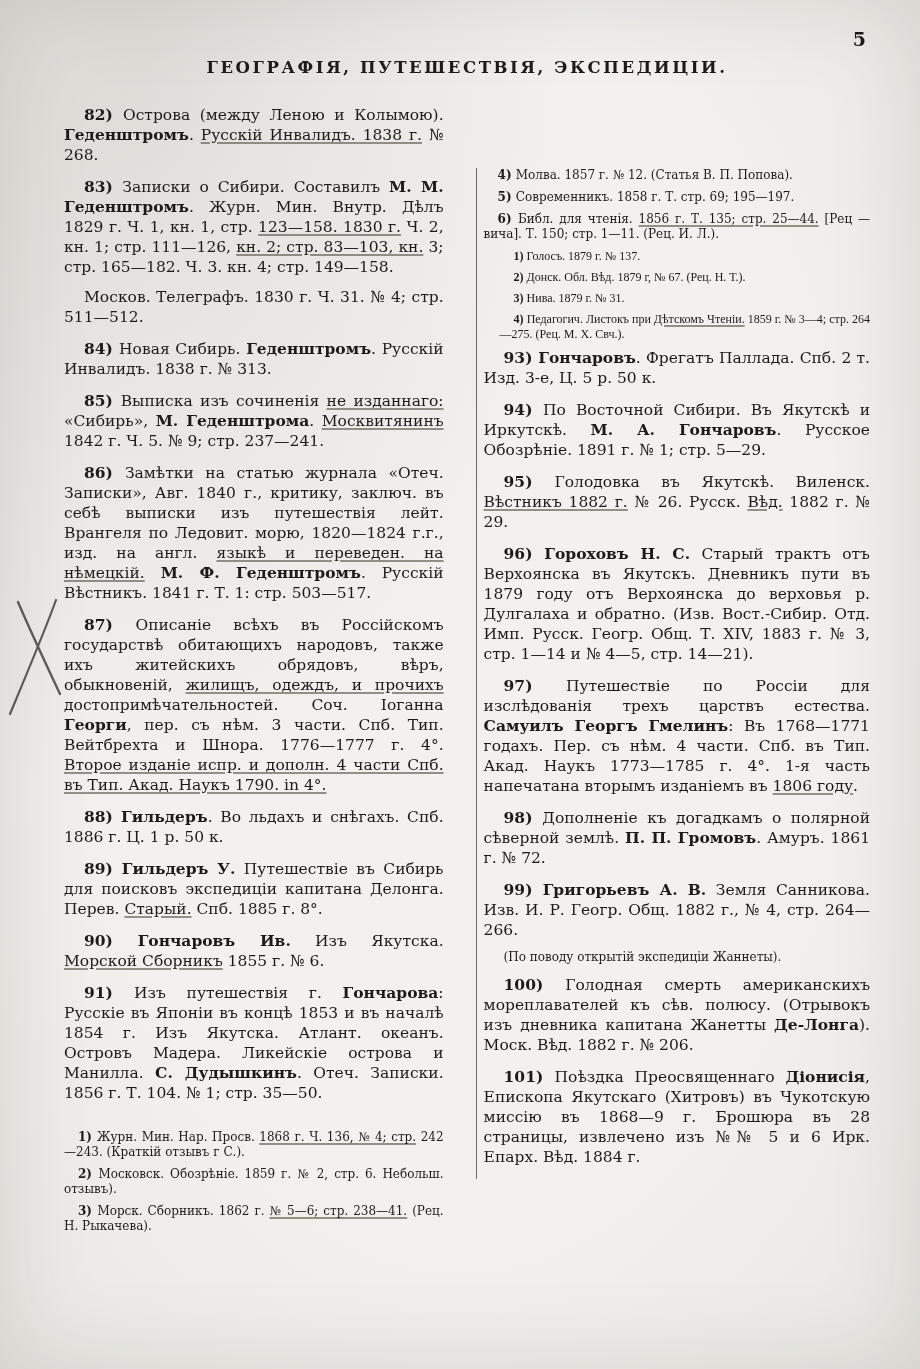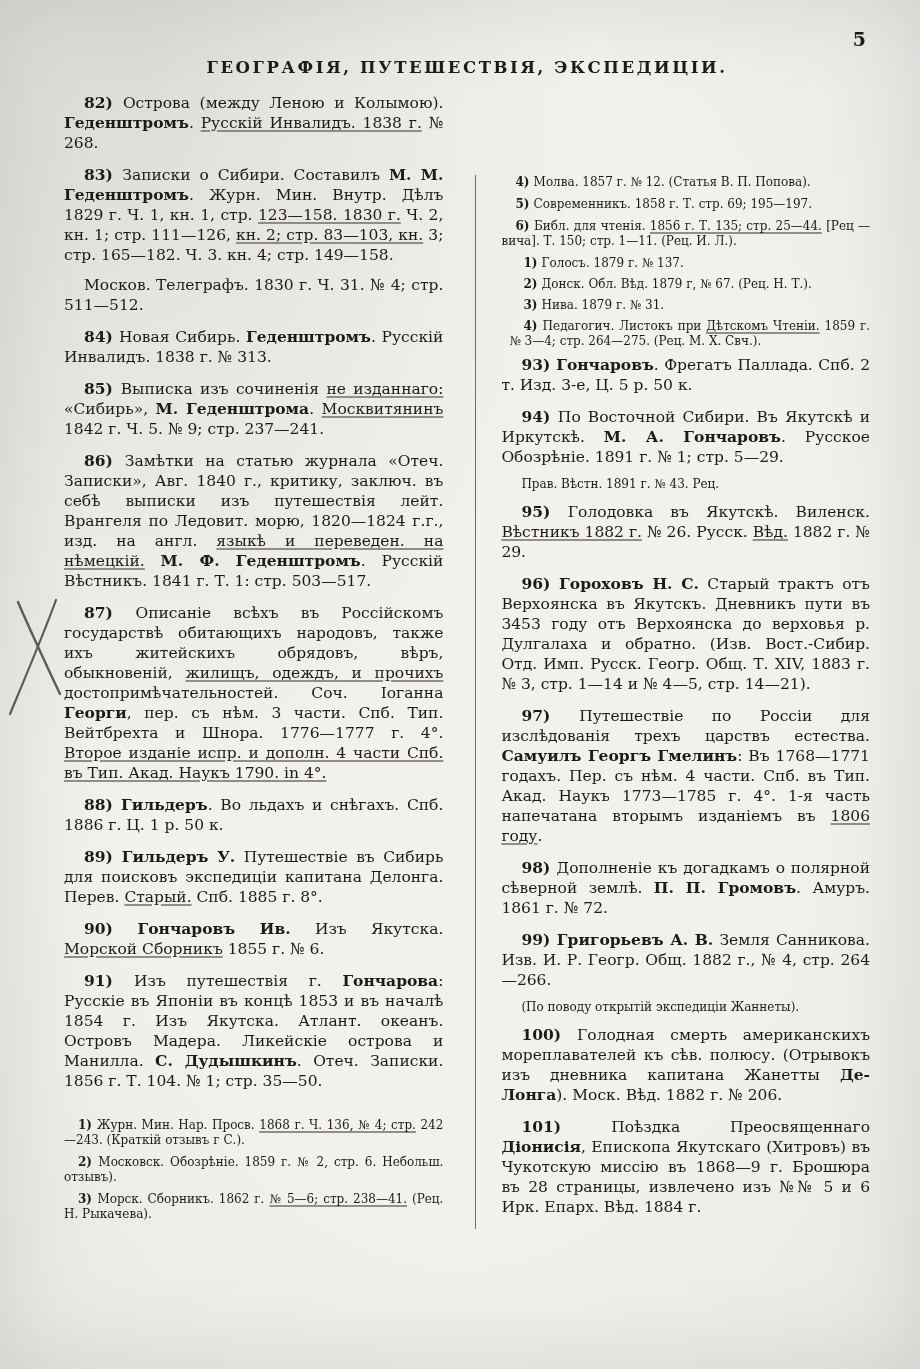--- a/index.html
+++ b/index.html
@@ -18,42 +18,42 @@
     background:
       radial-gradient(ellipse at 15% 5%, rgba(120,112,98,.14), rgba(0,0,0,0) 40%),
       radial-gradient(ellipse at 50% 45%, #f2f1ee 55%, #e8e7e2 100%);
     box-shadow: inset 0 0 90px rgba(90,84,72,.16);
   }
   .page-number{
     position:absolute;top:28px;right:54px;
     font-weight:bold;font-size:19px;
   }
   .title{
-    margin:28px 10px 16px;
+    margin:28px 10px 28px;
     text-align:center;
     font-size:16.5px;
     font-weight:bold;
     letter-spacing:2.6px;
     white-space:nowrap;
   }
-  .columns{display:flex;align-items:flex-end;gap:17px;}
+  .columns{display:flex;align-items:center;gap:17px;}
   .col{width:50%;box-sizing:border-box;}
   .col-left{padding-right:15px;}
-  .col-right{border-left:1px solid #6e6b64;padding-left:25px;}
+  .col-right{border-left:1px solid #6e6b64;padding-left:7px;}
   p{
     margin:0 0 12px;
     text-align:justify;
     text-indent:20px;
     font-size:15.5px;
     line-height:20px;
   }
   p.cont{margin-top:-2px;}
   p.note{font-size:12px;line-height:15px;margin:-2px 0 10px;}
   p.footnote,p.subnote{font-size:12px;line-height:15px;margin:0 0 7px;text-indent:14px;}
-  p.subnote{margin-left:8px;margin-bottom:6px;}
+  p.subnote{margin-left:16px;margin-bottom:6px;font-family:Liberation Serif, serif;}
   p.entry + p.footnote{margin-top:27px;}
   p.entry + p.subnote{margin-top:8px;}
   .num{font-weight:bold;}
   .b{font-weight:bold;}
   .u{
     text-decoration:underline;
     text-decoration-color:rgba(95,90,78,.65);
     text-decoration-thickness:1.5px;
     text-underline-offset:2px;
   }
@@ -91,23 +91,22 @@
     <div class="col col-right">
         <p class="footnote"><span class="num">4) </span><span>Молва. 1857 г. № 12. (Статья В. П. Попова).</span></p>
         <p class="footnote"><span class="num">5) </span><span>Современникъ. 1858 г. Т. стр. 69; 195—197.</span></p>
         <p class="footnote"><span class="num">6) </span><span>Библ. для чтенія. </span><span class="u">1856 г. Т. 135; стр. 25—44.</span><span> [Рец —вича]. Т. 150; стр. 1—11. (Рец. И. Л.).</span></p>
         <p class="subnote"><span class="num">1) </span><span>Голосъ. 1879 г. № 137.</span></p>
         <p class="subnote"><span class="num">2) </span><span>Донск. Обл. Вѣд. 1879 г, № 67. (Рец. Н. Т.).</span></p>
         <p class="subnote"><span class="num">3) </span><span>Нива. 1879 г. № 31.</span></p>
         <p class="subnote"><span class="num">4) </span><span>Педагогич. Листокъ при </span><span class="u">Дѣтскомъ Чтеніи.</span><span> 1859 г. № 3—4; стр. 264—275. (Рец. М. Х. Свч.).</span></p>
         <p class="entry"><span class="num">93) </span><span class="b">Гончаровъ</span><span>. Фрегатъ Паллада. Спб. 2 т. Изд. 3-е, Ц. 5 р. 50 к.</span></p>
         <p class="entry"><span class="num">94) </span><span>По Восточной Сибири. Въ Якутскѣ и Иркутскѣ. </span><span class="b">М. А. Гончаровъ</span><span>. Русское Обозрѣніе. 1891 г. № 1; стр. 5—29.</span></p>
-        <p class="note"><span>Прав. Вѣстн. 1891 г. № 43. Рец.</span></p>
         <p class="entry"><span class="num">95) </span><span>Голодовка въ Якутскѣ. Виленск. </span><span class="u">Вѣстникъ 1882 г.</span><span> № 26. Русск. </span><span class="u">Вѣд.</span><span> 1882 г. № 29.</span></p>
-        <p class="entry"><span class="num">96) </span><span class="b">Гороховъ Н. С.</span><span> Старый трактъ отъ Верхоянска въ Якутскъ. Дневникъ пути въ 3453 году отъ Верхоянска до верховья р. Дулгалаха и обратно. (Изв. Вост.-Сибир. Отд. Имп. Русск. Геогр. Общ. Т. XIV, 1883 г. № 3, стр. 1—14 и № 4—5, стр. 14—21).</span></p>
+        <p class="entry"><span class="num">96) </span><span class="b">Гороховъ Н. С.</span><span> Старый трактъ отъ Верхоянска въ Якутскъ. Дневникъ пути въ 1879 году отъ Верхоянска до верховья р. Дулгалаха и обратно. (Изв. Вост.-Сибир. Отд. Имп. Русск. Геогр. Общ. Т. XIV, 1883 г. № 3, стр. 1—14 и № 4—5, стр. 14—21).</span></p>
         <p class="entry"><span class="num">97) </span><span>Путешествіе по Россіи для изслѣдованія трехъ царствъ естества. </span><span class="b">Самуилъ Георгъ Гмелинъ</span><span>: Въ 1768—1771 годахъ. Пер. съ нѣм. 4 части. Спб. въ Тип. Акад. Наукъ 1773—1785 г. 4°. 1-я часть напечатана вторымъ изданіемъ въ </span><span class="u">1806 году</span><span>.</span></p>
         <p class="entry"><span class="num">98) </span><span>Дополненіе къ догадкамъ о полярной сѣверной землѣ. </span><span class="b">П. П. Громовъ</span><span>. Амуръ. 1861 г. № 72.</span></p>
         <p class="entry"><span class="num">99) </span><span class="b">Григорьевъ А. В.</span><span> Земля Санникова. Изв. И. Р. Геогр. Общ. 1882 г., № 4, стр. 264—266.</span></p>
         <p class="note"><span>(По поводу открытій экспедиціи Жаннеты).</span></p>
         <p class="entry"><span class="num">100) </span><span>Голодная смерть американскихъ мореплавателей къ сѣв. полюсу. (Отрывокъ изъ дневника капитана Жанетты </span><span class="b">Де-Лонга</span><span>). Моск. Вѣд. 1882 г. № 206.</span></p>
         <p class="entry"><span class="num">101) </span><span>Поѣздка Преосвященнаго </span><span class="b">Діонисія</span><span>, Епископа Якутскаго (Хитровъ) въ Чукотскую миссію въ 1868—9 г. Брошюра въ 28 страницы, извлечено изъ №№ 5 и 6 Ирк. Епарх. Вѣд. 1884 г.</span></p>
       </div>
   </div>
   <svg class="hand-mark" viewBox="0 0 72 128">
     <path d="M16 6 C 28 34, 42 64, 58 98" fill="none" stroke="#3a3934" stroke-width="2.4" stroke-linecap="round"></path>

